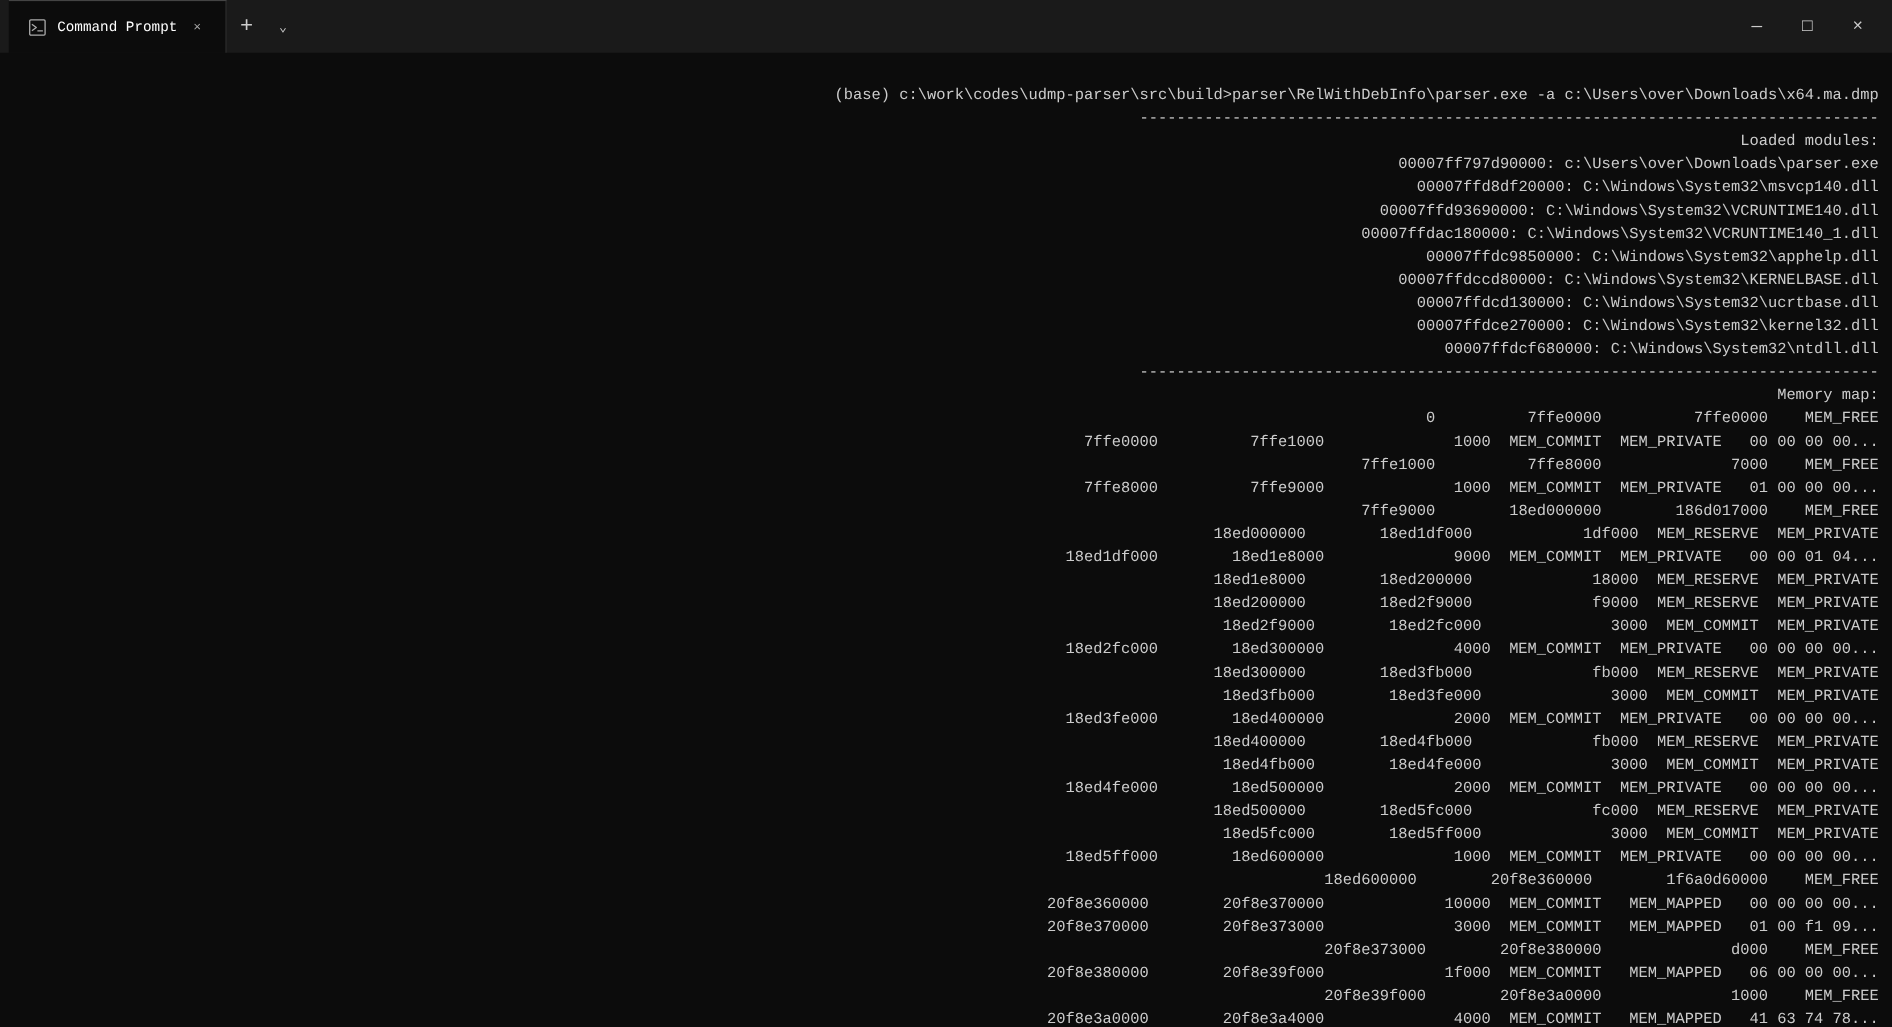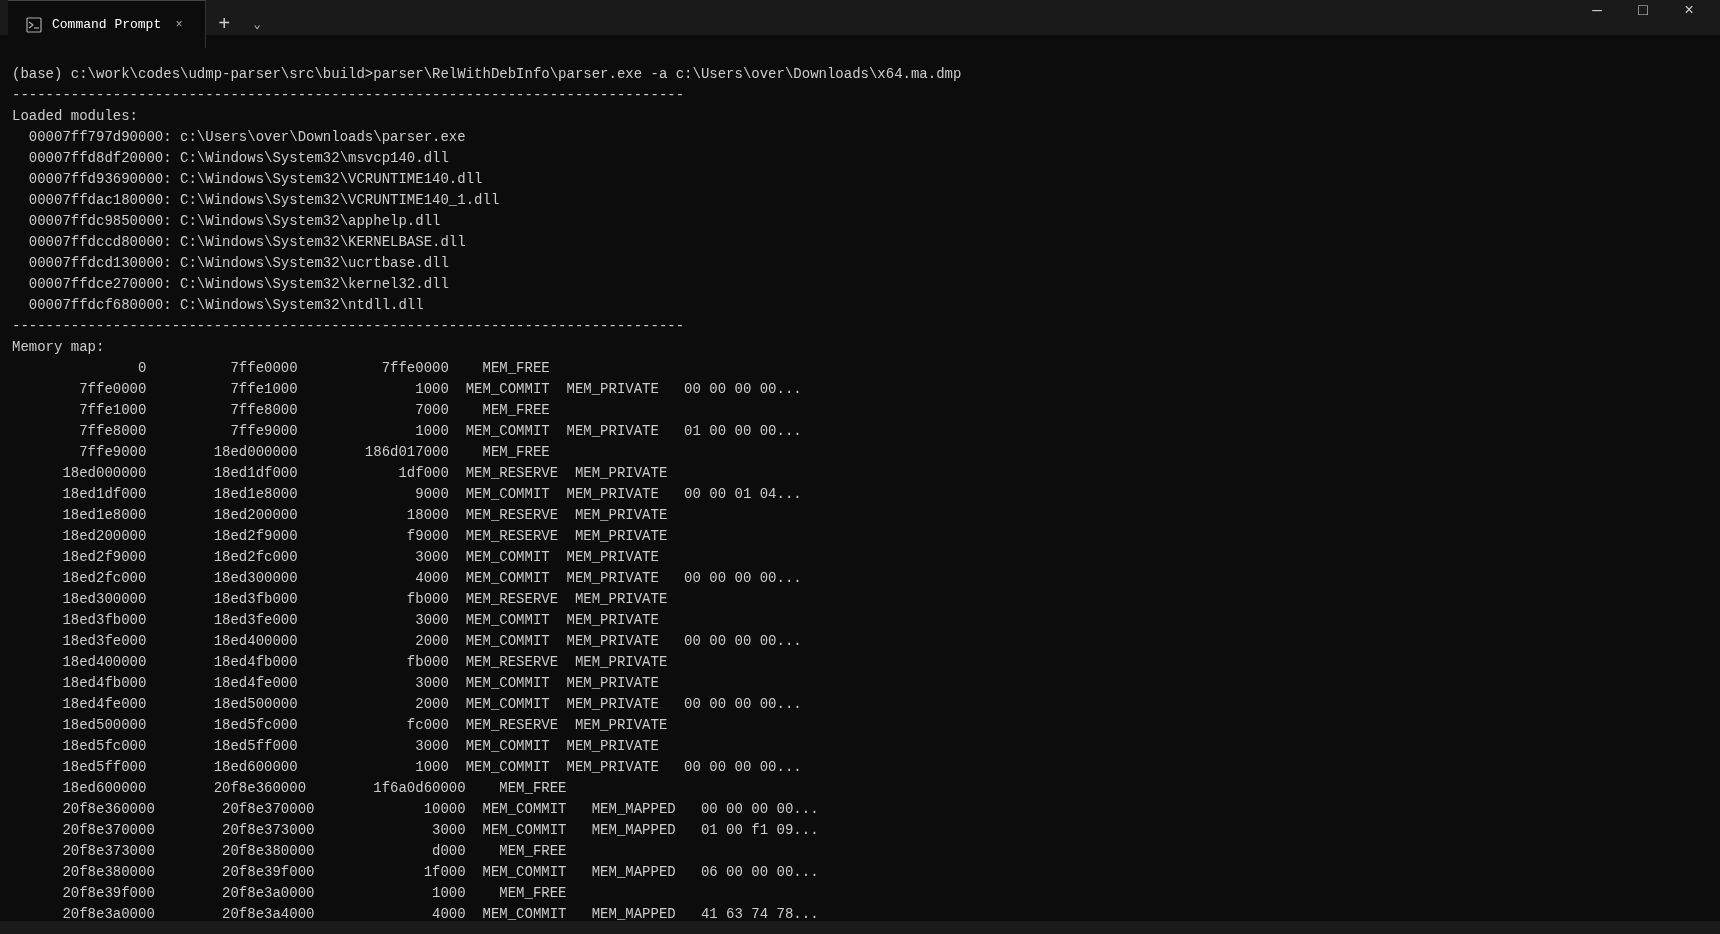--- a/index.html
+++ b/index.html
@@ -7,23 +7,23 @@
       width: 1720px;
       height: 934px;
       background: #1a1a1a;
       font-family: 'Consolas', 'Courier New', monospace;
       overflow: hidden;
     }
 
     
     .titlebar {
       display: flex;
-      align-items: flex-end;
+      align-items: center;
       background: #1a1a1a;
-      height: 35px;
+      height: 48px;
       padding: 0 8px;
       user-select: none;
     }
     .tab-area {
       display: flex;
       align-items: stretch;
       height: 100%;
     }
     .tab {
       display: flex;
@@ -101,20 +101,21 @@
       font-size: 14px;
       line-height: 1.5;
       padding: 8px 12px;
       width: 100%;
       height: calc(934px - 48px);
       overflow: hidden;
       white-space: pre;
     }
     .terminal-line {
       display: block;
+      text-align: right;
     }
   </style>
 </head>
 <body>
 
 <div class="titlebar">
   <div class="tab-area">
     <div class="tab">
       <span class="tab-icon">
         <svg width="16" height="16" viewBox="0 0 16 16" fill="none">

